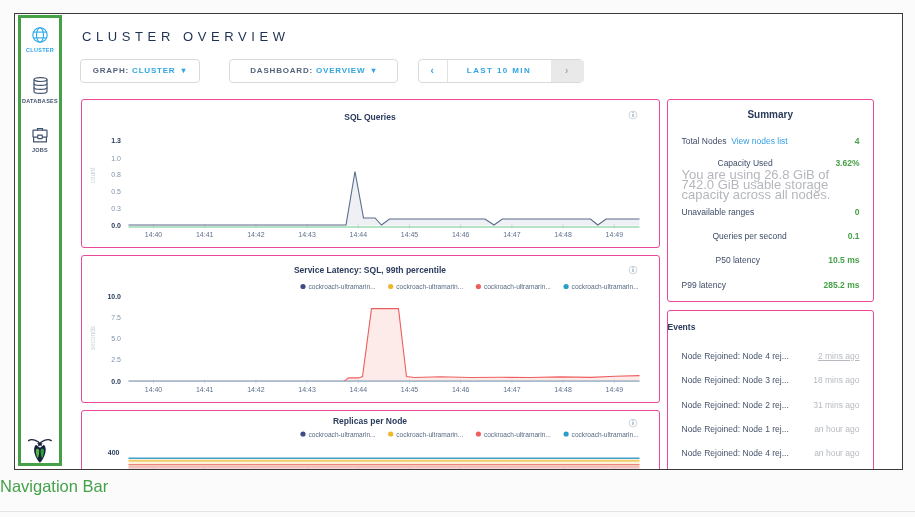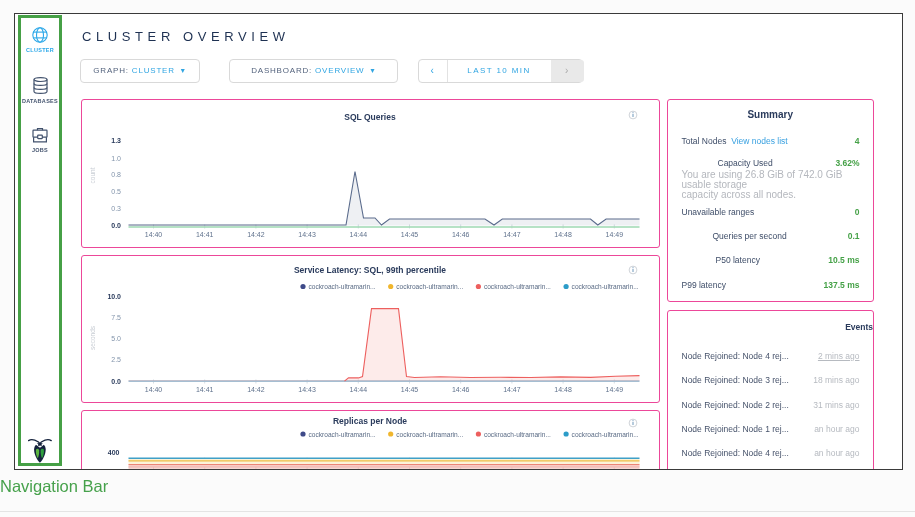--- a/index.html
+++ b/index.html
@@ -5,21 +5,21 @@
 * { box-sizing: border-box; margin:0; padding:0; }
 html,body { width:915px; height:517px; background:#fbfbfb; font-family:"Liberation Sans",sans-serif; }
 #page { position:relative; width:915px; height:517px; overflow:hidden; }
 #frame { position:absolute; left:14px; top:13px; width:889px; height:457px; border:1.5px solid #3a3a3a; background:#fff; overflow:hidden; }
 #greenbox { position:absolute; left:2.5px; top:1px; width:44.5px; height:451px; border:3px solid #46a046; }
 .sideitem { position:absolute; width:44px; left:3px; text-align:center; }
 .sidelabel { font-size:5.5px; font-weight:bold; letter-spacing:0.3px; }
 #caption { position:absolute; left:0px; top:476.5px; font-size:16.5px; color:#46a14b; }
 #botline { position:absolute; left:0; top:511px; width:915px; height:1px; background:#e4e4e4; }
 #heading { position:absolute; left:67px; top:14.5px; font-size:13px; font-weight:normal; letter-spacing:4.6px; color:#1e3152; }
-.btn { position:absolute; top:45px; height:24px; border:1px solid #d9d9d9; border-radius:4px; background:#fff; font-size:8px; font-weight:normal; letter-spacing:0.8px; color:#54637d; line-height:22px; text-align:center; }
+.btn { position:absolute; top:45px; height:24px; border:1px solid #d9d9d9; border-radius:4px; background:#fff; font-size:8px; font-weight:bold; letter-spacing:0.8px; color:#54637d; line-height:22px; text-align:center; }
 .blue { color:#30a5e2; }
 .card { position:absolute; background:#fff; border:1px solid #ec4899; border-radius:3px; }
 .rrow { position:absolute; left:14px; right:13.5px; font-size:8.5px; color:#3e4d68; }
 .rval { float:right; color:#45a147; font-weight:bold; }
 </style>
 </head>
 <body>
 <div id="page">
   <div id="frame">
     <div id="greenbox"></div>
@@ -227,28 +227,28 @@
         <line x1="46.5" y1="49.9" x2="557.5" y2="49.9" stroke="#edbc45" stroke-width="1.2"></line>
         <line x1="46.5" y1="53.7" x2="557.5" y2="53.7" stroke="#ec8576" stroke-width="1.2"></line>
         <line x1="46.5" y1="55.9" x2="557.5" y2="55.9" stroke="#f2b3ab" stroke-width="1.2"></line>
       </svg>
     </div>
 
     <div class="card" id="summary" style="left:651.5px; top:84.5px; width:207.5px; height:203px;">
       <div style="position:absolute; left:0; width:100%; top:9px; text-align:center; font-size:10px; font-weight:bold; color:#2a3b5c;">Summary</div>
       <div class="rrow" style="top:36px;">Total Nodes&nbsp; <span style="color:#38a0e0;">View nodes list</span><span class="rval">4</span></div>
       <div class="rrow" style="top:58.5px;margin-left:36px;">Capacity Used<span class="rval">3.62%</span></div>
-      <div class="rrow" style="top:70px; font-size:10px; color:#b4b7bd; line-height:10px;">You are using 26.8 GiB of 742.0 GiB usable storage<br>capacity across all nodes.</div>
+      <div class="rrow" style="top:70px; font-size:13px; color:#b4b7bd; line-height:10px;">You are using 26.8 GiB of 742.0 GiB usable storage<br>capacity across all nodes.</div>
       <div class="rrow" style="top:107px;">Unavailable ranges<span class="rval">0</span></div>
       <div class="rrow" style="top:131px;padding-left:31px;">Queries per second<span class="rval">0.1</span></div>
       <div class="rrow" style="top:155.5px;padding-left:34px;">P50 latency<span class="rval">10.5 ms</span></div>
-      <div class="rrow" style="top:180px;">P99 latency<span class="rval">137.5 ms</span></div>
+      <div class="rrow" style="top:180px;">P99 latency<span class="rval">285.2 ms</span></div>
     </div>
     <div class="card" id="events" style="left:651.5px; top:296px; width:207.5px; height:200px;">
-      <div style="position:absolute; left:0; width:100%; top:11px; text-align:right; font-size:8.5px; font-weight:bold; color:#2a3b5c;">Events</div>
+      <div style="position:absolute; left:0; width:100%; top:11px; text-align:left; font-size:8.5px; font-weight:bold; color:#2a3b5c;">Events</div>
       <div class="rrow" style="top:39.5px; color:#47536b;">Node Rejoined: Node 4 rej...<span style="float:right; color:#b6bac0; font-weight:normal;text-decoration:underline;">2 mins ago</span></div>
       <div class="rrow" style="top:64.2px; color:#47536b;">Node Rejoined: Node 3 rej...<span style="float:right; color:#b6bac0; font-weight:normal;">18 mins ago</span></div>
       <div class="rrow" style="top:88.9px; color:#47536b;">Node Rejoined: Node 2 rej...<span style="float:right; color:#b6bac0; font-weight:normal;">31 mins ago</span></div>
       <div class="rrow" style="top:112.7px; color:#47536b;">Node Rejoined: Node 1 rej...<span style="float:right; color:#b6bac0; font-weight:normal;">an hour ago</span></div>
       <div class="rrow" style="top:136.6px; color:#47536b;">Node Rejoined: Node 4 rej...<span style="float:right; color:#b6bac0; font-weight:normal;">an hour ago</span></div>
     </div>
   </div>
   <div id="caption">Navigation Bar</div>
   <div id="botline"></div>
 </div>

